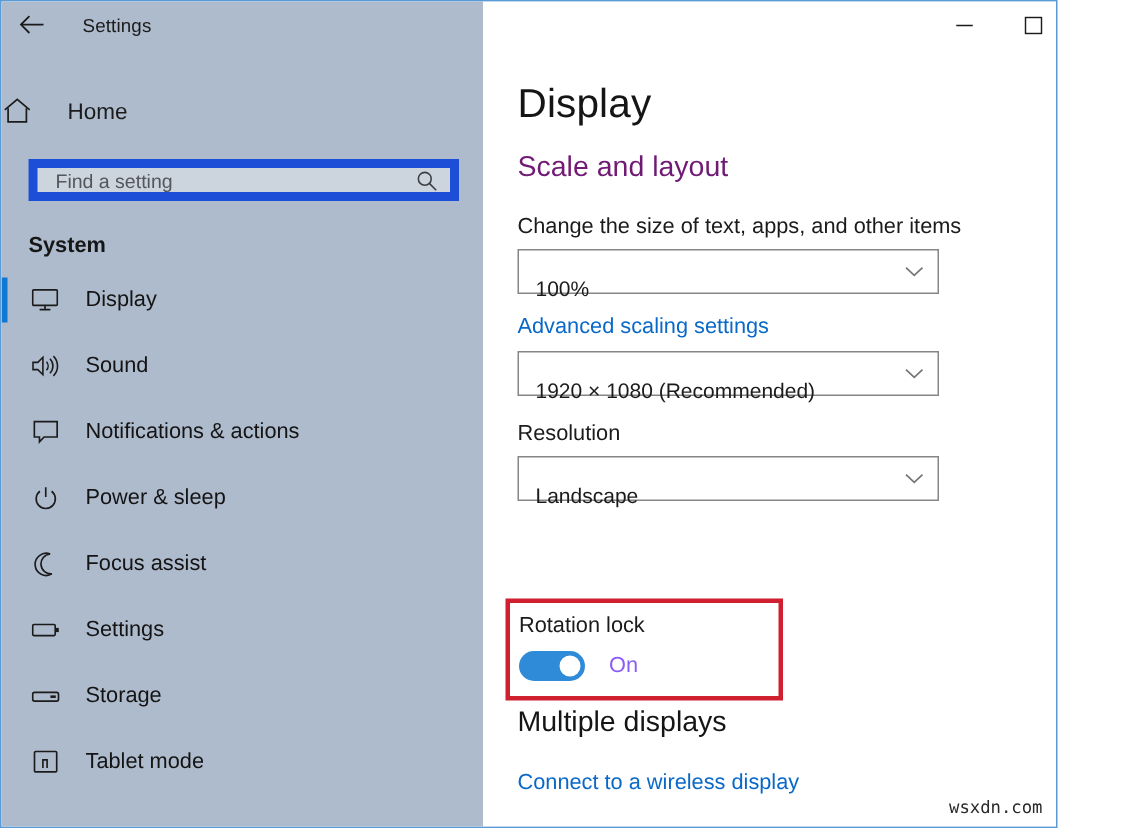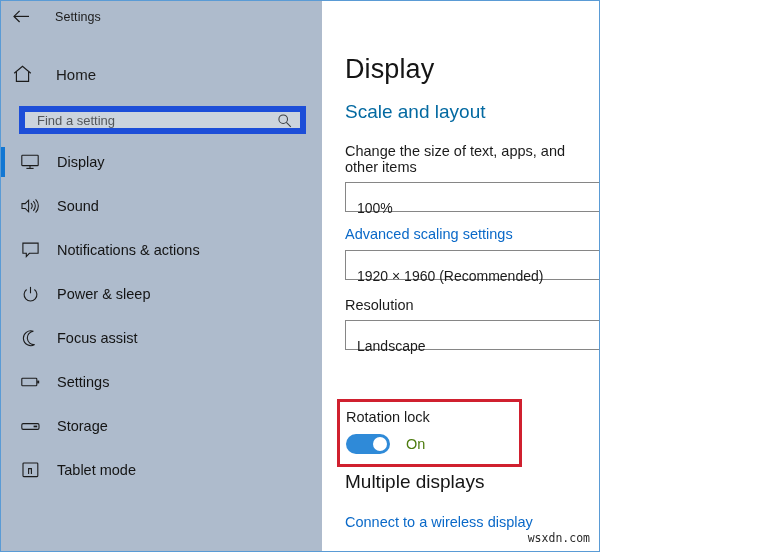--- a/index.html
+++ b/index.html
@@ -6,21 +6,21 @@
     margin: 0;
     padding: 0;
     background: #ffffff;
   }
   body {
     font-family: "Liberation Sans", sans-serif;
     -webkit-font-smoothing: antialiased;
   }
   #app {
     position: relative;
-    width: 600px;
+    width: 705px;
     height: 552px;
     overflow: hidden;
     box-sizing: border-box;
     border: 1px solid #5a9bd5;
     background: #ffffff;
   }
 
   
   .titlebar {
     position: absolute;
@@ -81,21 +81,21 @@
     height: 519px;
     background: #aebbcc;
     box-sizing: border-box;
     overflow: hidden;
   }
   .home-row {
     display: flex;
     align-items: center;
     height: 34px;
     margin-top: 25px;
-    padding-left: 12px;
+    padding-left: 1px;
   }
   .home-icon {
     width: 26px;
     display: flex;
     align-items: center;
     justify-content: flex-start;
   }
   .home-label {
     font-size: 15px;
     color: #1b1b1b;
@@ -184,21 +184,21 @@
   }
   .page-title {
     font-size: 27px;
     color: #151515;
     margin: 22px 0 0 0;
     font-weight: normal;
     letter-spacing: 0.1px;
   }
   .sub-head {
     font-size: 19px;
-    color: #0369a1;
+    color: #701a75;
     margin: 16px 0 0 0;
     font-weight: normal;
   }
   .field-label {
     font-size: 14.5px;
     color: #1b1b1b;
     margin-top: 20px;
   }
   .dropdown {
     margin-top: 7px;
@@ -275,21 +275,21 @@
     position: absolute;
     right: 3px;
     top: 3px;
     width: 14px;
     height: 14px;
     border-radius: 50%;
     background: #ffffff;
   }
   .toggle-state {
     font-size: 14.5px;
-    color: #4d7c0f;
+    color: #8b5cf6;
     margin-left: 16px;
   }
 
   .multi-head {
     position: absolute;
     left: 344px;
     top: 470px;
     font-size: 19px;
     color: #151515;
   }
@@ -369,20 +369,21 @@
     <div class="search-wrap">
       <input class="search-input" type="text" placeholder="Find a setting" style="">
       <span class="search-icon">
         <svg width="15" height="15" viewBox="0 0 15 15">
           <circle cx="6.2" cy="6.2" r="4.3" fill="none" stroke="#3b3f44" stroke-width="1.05"></circle>
           <line x1="9.4" y1="9.4" x2="13.8" y2="13.8" stroke="#3b3f44" stroke-width="1.05"></line>
         </svg>
       </span>
     </div>
 
+    <div class="section-title">System</div>
 
     <div class="nav-list">
 
       <div class="nav-item selected">
         <span class="sel-bar"></span>
         <span class="nav-icon">
           <svg width="18" height="16" viewBox="0 0 18 16">
             <rect x="0.8" y="1.2" width="16.4" height="10.4" rx="0.7" fill="none" stroke="#1b1b1b" stroke-width="1.1"></rect>
             <line x1="9" y1="11.8" x2="9" y2="14.2" stroke="#1b1b1b" stroke-width="1.1"></line>
             <line x1="5.4" y1="14.4" x2="12.6" y2="14.4" stroke="#1b1b1b" stroke-width="1.1"></line>
@@ -484,21 +485,21 @@
       <span class="chev">
         <svg width="13" height="8" viewBox="0 0 13 8">
           <path d="M1 1.4 L6.5 6.6 L12 1.4" fill="none" stroke="#767676" stroke-width="1.15"></path>
         </svg>
       </span>
     </div>
 
     <a class="link">Advanced scaling settings</a>
 
     <div class="dropdown">
-      <span class="dropdown-value">1920 × 1960 (Recommended)</span>
+      <span class="dropdown-value">1920 × 1080 (Recommended)</span>
       <span class="chev">
         <svg width="13" height="8" viewBox="0 0 13 8">
           <path d="M1 1.4 L6.5 6.6 L12 1.4" fill="none" stroke="#767676" stroke-width="1.15"></path>
         </svg>
       </span>
     </div>
 
     <div class="group-label">Resolution</div>
     <div class="dropdown">
       <span class="dropdown-value">Landscape</span>

